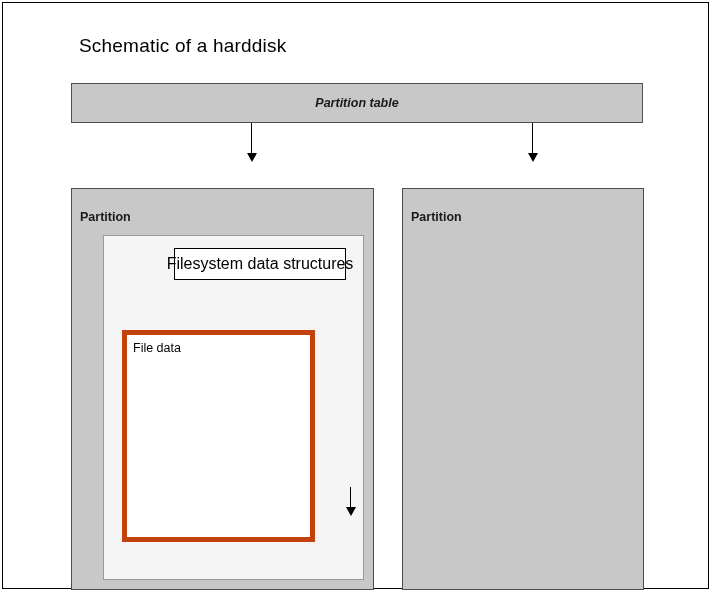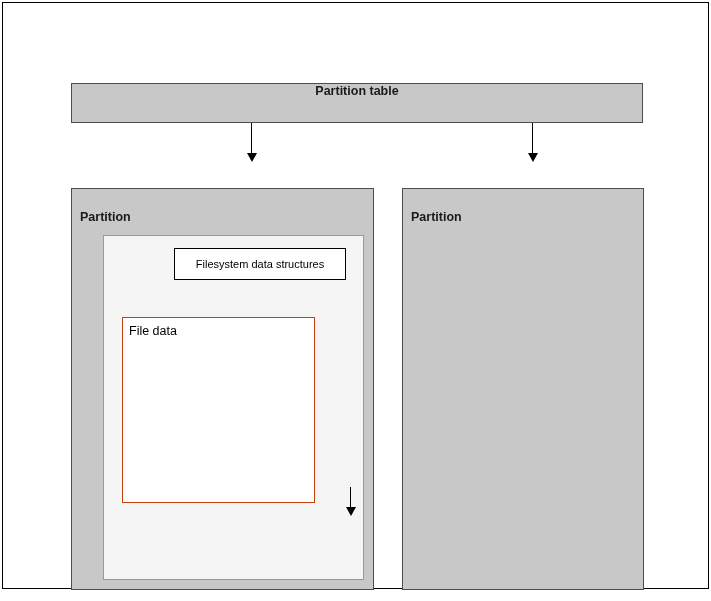--- a/index.html
+++ b/index.html
@@ -37,21 +37,23 @@
 
   
   #partition-table-box {
     left: 68px;
     top: 80px;
     width: 572px;
     height: 40px;
     background: #c8c8c8;
     border: 1px solid #4d4d4d;
     display: flex;
+    align-items: center;
     justify-content: center;
+    font-style: italic;
   }
   #partition-table-box .box-label {
     font-size: 12.5px;
     font-weight: bold;
     color: #1a1a1a;
   }
 
   
   .partition-box {
     background: #c8c8c8;
@@ -87,33 +89,33 @@
     top: 12px;
     width: 172px;
     height: 32px;
     background: #ffffff;
     border: 1px solid #000000;
     display: flex;
     align-items: center;
     justify-content: center;
   }
   #filesystem-data-box .box-label {
-    font-size: 11px;
+    font-size: 16px;
     color: #000000;
     white-space: nowrap;
   }
 
   
   #file-data-box {
     left: 18px;
-    top: 81px;
+    top: 94px;
     width: 193px;
-    height: 186px;
+    height: 212px;
     background: #ffffff;
-    border: 1px solid #c2410c;
+    border: 5px solid #c2410c;
   }
   #file-data-box .box-label {
     position: absolute;
     left: 6px;
     top: 6px;
     font-size: 12.5px;
     color: #000000;
   }
 
   
@@ -133,20 +135,21 @@
   #arrow-2-line { left: 529px; top: 120px; height: 32px; }
   #arrow-2-head { left: 525px; top: 150px; }
   #arrow-3-line { left: 246px; top: 251px; height: 22px; }
   #arrow-3-head { left: 242px; top: 271px; }
 </style>
 </head>
 <body>
 
 <div id="canvas">
 
+  <div class="abs" id="diagram-title">Schematic of a harddisk</div>
 
   <div class="abs" id="partition-table-box">
     <span class="box-label">Partition table</span>
   </div>
 
   <div class="abs arrow-line" id="arrow-1-line"></div>
   <div class="abs arrow-head" id="arrow-1-head"></div>
 
   <div class="abs arrow-line" id="arrow-2-line"></div>
   <div class="abs arrow-head" id="arrow-2-head"></div>

